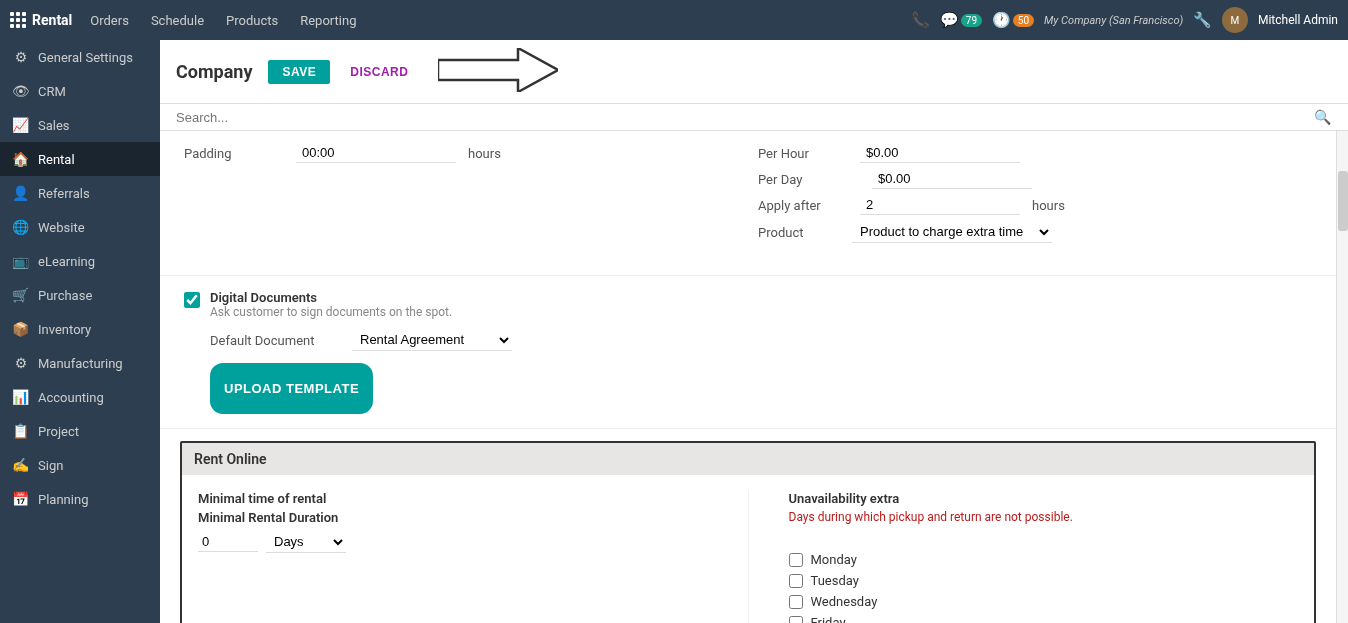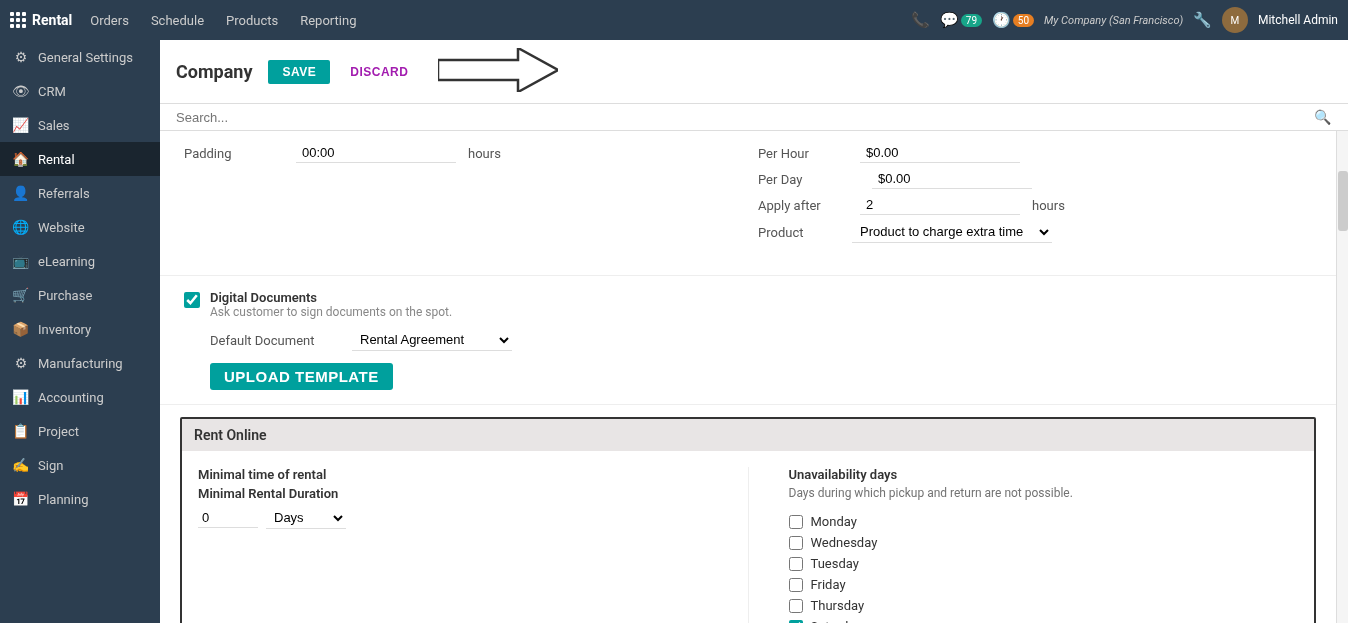--- a/index.html
+++ b/index.html
@@ -169,57 +169,57 @@
               <div style="font-weight:600;font-size:13px;">Digital Documents</div>
               <div style="font-size:12px;color:#888;">Ask customer to sign documents on the spot.</div>
             </div>
           </div>
           <div style="display:flex;align-items:center;gap:12px;margin-bottom:12px;margin-left:26px;">
             <span style="width:130px;color:#555;font-size:13px;flex-shrink:0;">Default Document</span>
             <select style="border:none;border-bottom:1px solid #ddd;padding:2px 4px;font-size:13px;background:transparent;outline:none;cursor:pointer;min-width:160px;">
               <option>Rental Agreement</option>
             </select>
           </div>
-          <button style="background:#00a09d;color:#fff;border:none;padding:5px 14px;border-radius:3px;cursor:pointer;font-size:15px;font-weight:700;letter-spacing:0.5px;margin-left:26px;">UPLOAD TEMPLATE</button>
+          <button style="background:#00a09d;color:#fff;border:none;padding:18px 14px;border-radius:13px;cursor:pointer;font-size:13px;font-weight:700;letter-spacing:0.5px;margin-left:26px;">UPLOAD TEMPLATE</button>
         </div>
 
         <div style="border:2px solid #333;margin:12px 20px 12px 20px;border-radius:2px;">
           <div style="background:#e8e5e5;padding:8px 12px;font-weight:600;font-size:14px;color:#333;">
             <span>Rent Online</span>
           </div>
           <div style="display:flex;padding:16px 16px 20px 16px;">
 
             <div style="flex:1;padding-right:40px;border-right:1px solid #eee;">
               <div style="font-weight:600;font-size:13px;margin-bottom:4px;">Minimal time of rental</div>
               <div style="font-weight:600;font-size:13px;margin-bottom:6px;">Minimal Rental Duration</div>
               <div style="display:flex;align-items:center;gap:8px;">
                 <input type="text" value="0" style="border-top: none; border-right: none; border-left: none; border-image: initial; border-bottom: 1px solid rgb(221, 221, 221); padding: 2px 4px; font-size: 13px; width: 60px; outline: none; background: transparent;">
                 <select style="border:none;border-bottom:1px solid #ddd;padding:2px 4px;font-size:13px;background:transparent;outline:none;cursor:pointer;width:80px;">
                   <option>Days</option>
                 </select>
               </div>
             </div>
 
             <div style="flex:1;padding-left:40px;">
-              <div style="font-weight:600;font-size:13px;margin-bottom:4px;">Unavailability days</div>
-              <div style="font-size:12px;color:#737373;margin-bottom:14px;">Days during which pickup and return are not possible.</div>
+              <div style="font-weight:600;font-size:13px;margin-bottom:4px;">Unavailability extra</div>
+              <div style="font-size:12px;color:#b91c1c;margin-bottom:28px;">Days during which pickup and return are not possible.</div>
 
               <div style="display:flex;align-items:center;gap:8px;margin-bottom:6px;">
                 <input type="checkbox" style="width: 14px; height: 14px; accent-color: rgb(0, 160, 157);">
                 <span style="font-size:13px;color:#333;">Monday</span>
               </div>
 
               <div style="display:flex;align-items:center;gap:8px;margin-bottom:6px;">
                 <input type="checkbox" style="width: 14px; height: 14px; accent-color: rgb(0, 160, 157);">
+                <span style="font-size:13px;color:#333;">Tuesday</span>
+              </div>
+
+              <div style="display:flex;align-items:center;gap:8px;margin-bottom:6px;">
+                <input type="checkbox" style="width: 14px; height: 14px; accent-color: rgb(0, 160, 157);">
                 <span style="font-size:13px;color:#333;">Wednesday</span>
-              </div>
-
-              <div style="display:flex;align-items:center;gap:8px;margin-bottom:6px;">
-                <input type="checkbox" style="width: 14px; height: 14px; accent-color: rgb(0, 160, 157);">
-                <span style="font-size:13px;color:#333;">Tuesday</span>
               </div>
 
               <div style="display:flex;align-items:center;gap:8px;margin-bottom:6px;">
                 <input type="checkbox" style="width: 14px; height: 14px; accent-color: rgb(0, 160, 157);">
                 <span style="font-size:13px;color:#333;">Friday</span>
               </div>
 
               <div style="display:flex;align-items:center;gap:8px;margin-bottom:6px;">
                 <input type="checkbox" style="width: 14px; height: 14px; accent-color: rgb(0, 160, 157);">
                 <span style="font-size:13px;color:#333;">Thursday</span>

